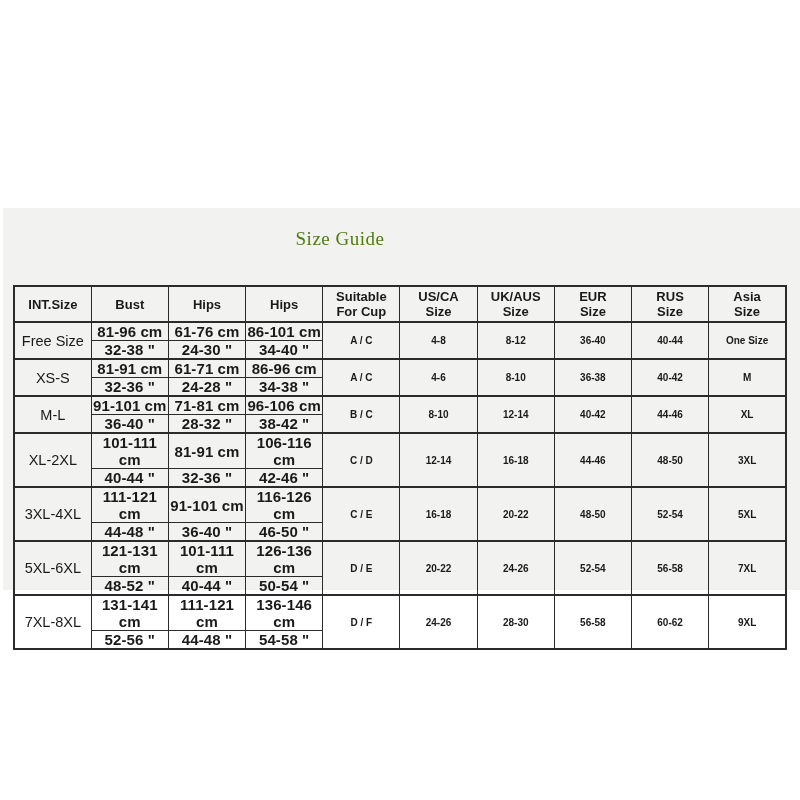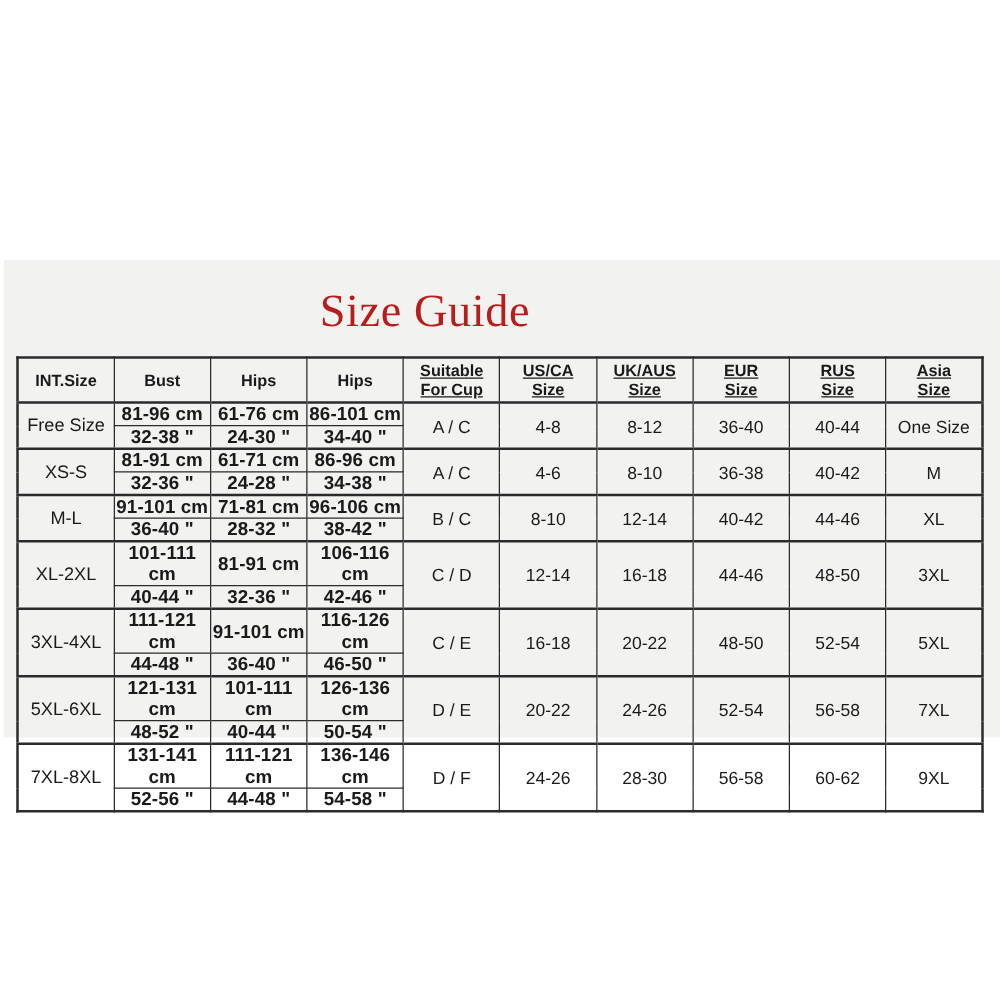--- a/index.html
+++ b/index.html
@@ -23,23 +23,23 @@
     height: 382px;
     background: #f2f2f0;
   }
   .title {
     position: absolute;
     left: 0;
     top: 228px;
     width: 680px;
     text-align: center;
     font-family: "Liberation Serif", serif;
-    font-size: 37px;
+    font-size: 19px;
     font-weight: 400;
-    color: #b91c1c;
+    color: #4d7c0f;
     letter-spacing: 0.5px;
   }
   table.size-table {
     position: absolute;
     left: 13px;
     top: 285px;
     width: 774px;
     border-collapse: collapse;
     table-layout: fixed;
     border: 2px solid #2b2b2b;
@@ -54,34 +54,34 @@
     overflow: hidden;
   }
   .size-table thead tr { height: 36px; }
   .size-table tbody tr { height: 18px; }
   .size-table th {
     font-size: 13px;
     font-weight: 700;
     border-bottom: 2px solid #2b2b2b;
     line-height: 15px;
   }
-  .size-table th span { display: block; text-decoration: underline; }
+  .size-table th span { display: block; }
   .size-table tr.cm-row > td { border-top: 2px solid #2b2b2b; }
   td.cell-small {
     font-size: 15px;
     font-weight: 600;
     letter-spacing: 0.1px;
   }
   td.cell-int {
     font-size: 14.5px;
     font-weight: 400;
   }
   td.cell-val {
-    font-size: 14px;
-    font-weight: 400;
+    font-size: 10px;
+    font-weight: 700;
   }
 </style>
 </head>
 <body>
 
 <div class="page">
   <div class="panel"></div>
   <div class="title">Size Guide</div>
 
   <table class="size-table">

